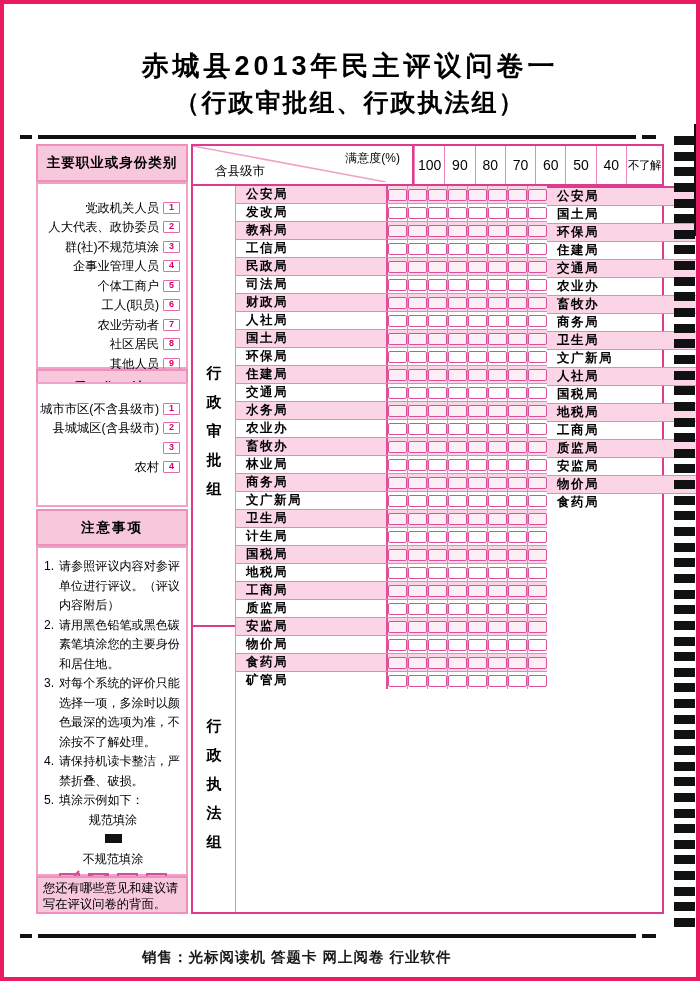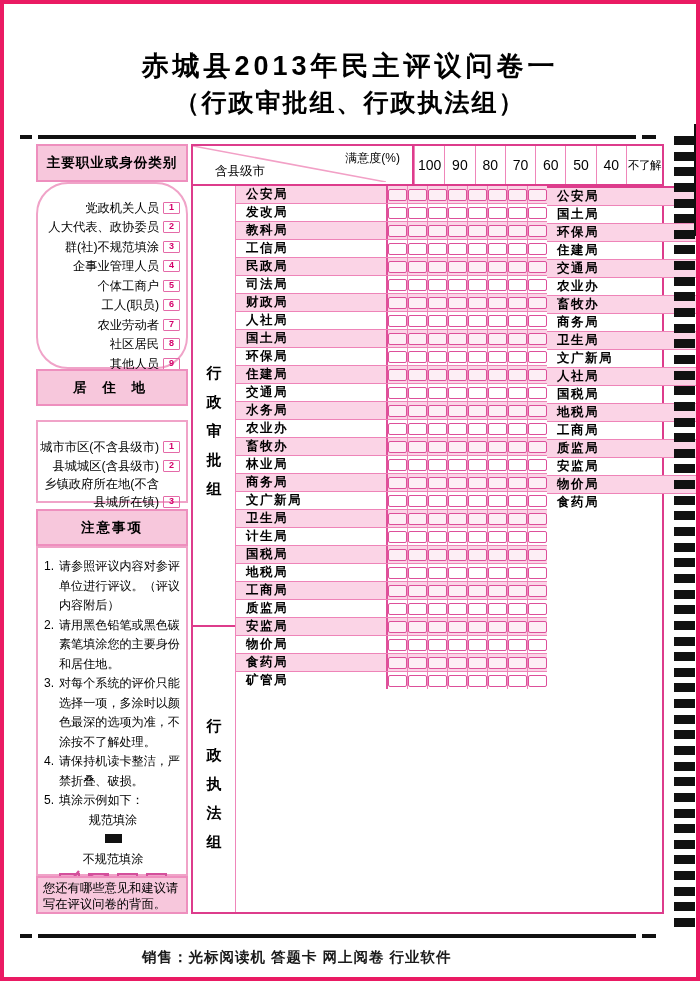--- a/index.html
+++ b/index.html
@@ -18,25 +18,25 @@
   .bl-r{top:930px;left:638px;width:14px;}
   .redge{position:absolute;left:690px;top:120px;width:3px;height:112px;background:#111;}
   .tmcol{position:absolute;left:670px;top:132px;display:flex;flex-direction:column;gap:6.65px;}
   .tmark{width:21px;height:9px;background:#111;}
   
   .sb{position:absolute;left:32px;width:152px;box-sizing:border-box;}
   .sb-head{background:#f7c7dc;border:2px solid #ee8fbe;display:flex;align-items:center;justify-content:center;
            font-size:13.5px;font-weight:700;letter-spacing:1px;}
   .sb-body{background:#fff;border:2px solid #f0a3c8;}
   .h1{top:140px;height:38px;} .b1{top:178px;height:187px;}
-  .h2{top:365px;height:37px;letter-spacing:6px;} .b2{top:416px;height:83px;}
+  .h2{top:365px;height:37px;letter-spacing:6px;} .b2{top:378px;height:125px;}
   .h3{top:505px;height:37px;letter-spacing:2px;} .b3{top:542px;height:330px;}
   .sb-note{top:872px;height:38px;background:#f7c7dc;border:2px solid #ee8fbe;font-size:12.3px;line-height:16px;
            padding:2px 3px 0 5px;box-sizing:border-box;}
-  .b1{padding:13px 6px 0 0;border-radius:32px;} .b2{padding:14px 6px 0 0;}
+  .b1{padding:13px 6px 0 0;} .b2{padding:14px 6px 0 0;}
   .opt-row{display:flex;justify-content:flex-end;align-items:flex-end;min-height:19.5px;font-size:12.3px;line-height:18px;}
   .opt-label{text-align:right;margin-right:4px;}
   .num-box{flex:none;width:15px;height:10px;margin-bottom:3px;border:1px solid #e46aa8;border-radius:1px;
            color:#d4006a;font-size:9px;line-height:9px;font-weight:700;text-align:center;}
   .b3{padding:9px 4px 0 6px;font-size:12.1px;line-height:19.5px;}
   .note-item{display:flex;}
   .note-num{flex:none;width:15px;}
   .note-text{flex:1;}
   .ex{text-align:center;}
   .ex-mark{display:inline-block;width:17px;height:9px;background:#111;margin-top:2px;}
@@ -131,21 +131,20 @@
   <div class="sb sb-body b2">
       <div class="opt-row">
         <span class="opt-label">城市市区(不含县级市)</span>
         <span class="num-box">1</span>
       </div>
       <div class="opt-row">
         <span class="opt-label">县城城区(含县级市)</span>
         <span class="num-box">2</span>
       </div>
       <div class="opt-row">
-        <span class="opt-label">乡镇政府所在地(不含县城所在镇)</span>
         <span class="num-box">3</span>
       </div>
       <div class="opt-row">
         <span class="opt-label">农村</span>
         <span class="num-box">4</span>
       </div>
     </div>
 
   <div class="sb sb-head h3">注意事项</div>
   <div class="sb sb-body b3">

